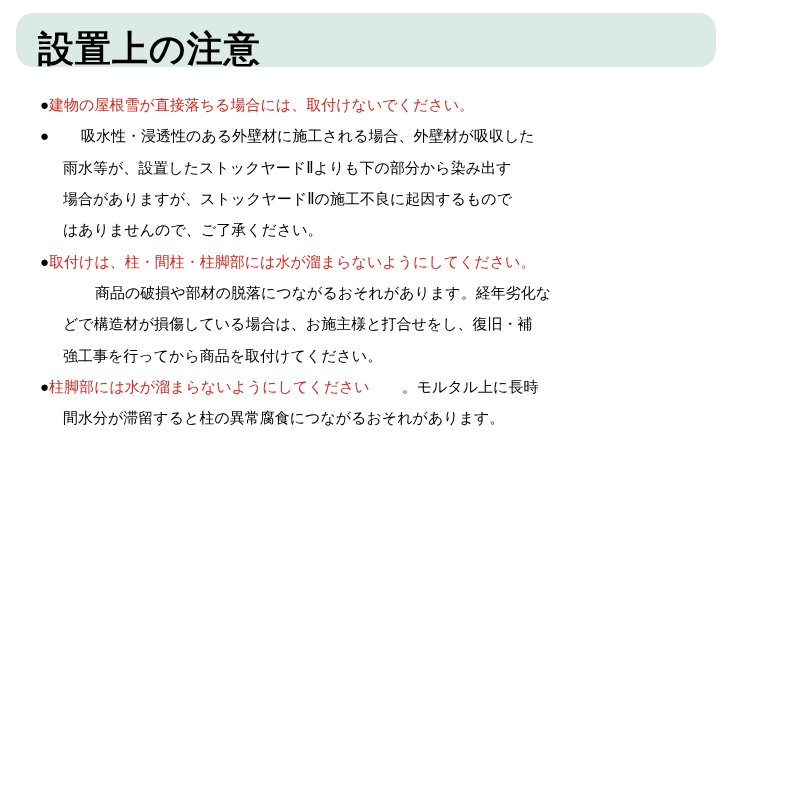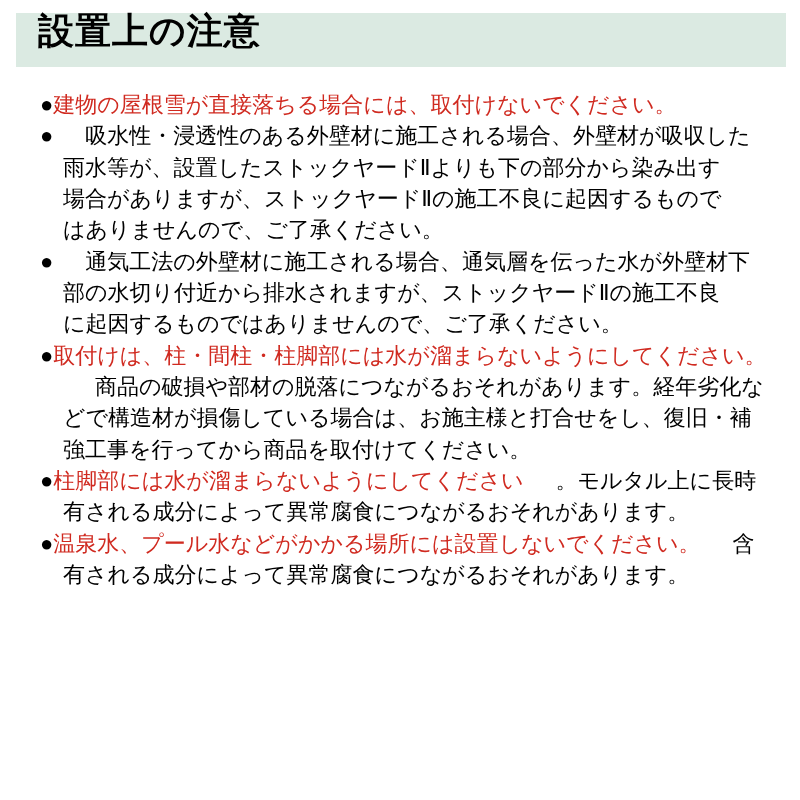--- a/index.html
+++ b/index.html
@@ -12,43 +12,44 @@
     width: 800px;
     height: 800px;
     background: var(--page-bg, #ffffff);
     overflow: hidden;
     font-family: "Liberation Sans", "DejaVu Sans", sans-serif;
   }
   .header-bar {
     position: absolute;
     left: 16px;
     top: 13px;
-    width: 770px;
+    width: 700px;
     height: 54px;
     background: var(--header-bg, #dbeae2);
     display: flex;
-    align-items: flex-start;
+    align-items: flex-end;
+    border-radius: 17px;
   }
   .header-title {
     font-size: 36px;
     font-weight: bold;
     color: var(--ink, #000000);
     padding-left: 22px;
     letter-spacing: 1px;
     line-height: 1;
   }
   .notice-list {
     position: absolute;
     left: 40px;
     top: 89px;
     width: 756px;
   }
   .notice-item {
     margin: 0;
-    font-size: 22px;
+    font-size: 15px;
     font-weight: 500;
     line-height: 31.35px;
     white-space: pre;
     padding-left: 23px;
     text-indent: -23px;
     letter-spacing: 0;
   }
   .bullet {
     color: var(--ink, #000000);
   }
@@ -66,25 +67,20 @@
 <div id="canvas">
   <div class="header-bar">
     <div class="header-title">設置上の注意</div>
   </div>
   <div class="notice-list">
       <p class="notice-item"><span class="bullet">●</span><span class="seg-red">建物の屋根雪が直接落ちる場合には、取付けないでください。</span></p>
       <p class="notice-item"><span class="bullet">●</span><span class="seg-black">吸水性・浸透性のある外壁材に施工される場合、外壁材が吸収した
 雨水等が、設置したストックヤードⅡよりも下の部分から染み出す
 場合がありますが、ストックヤードⅡの施工不良に起因するもので
 はありませんので、ご了承ください。</span></p>
-      <p class="notice-item"><span class="bullet">●</span><span class="seg-black">通気工法の外壁材に施工される場合、通気層を伝った水が外壁材下
-部の水切り付近から排水されますが、ストックヤードⅡの施工不良
-に起因するものではありませんので、ご了承ください。</span></p>
       <p class="notice-item"><span class="bullet">●</span><span class="seg-red">取付けは、柱・間柱・柱脚部には水が溜まらないようにしてください。
 </span><span class="seg-black">商品の破損や部材の脱落につながるおそれがあります。経年劣化な
 どで構造材が損傷している場合は、お施主様と打合せをし、復旧・補
 強工事を行ってから商品を取付けてください。</span></p>
       <p class="notice-item"><span class="bullet">●</span><span class="seg-red">柱脚部には水が溜まらないようにしてください</span><span class="seg-black">。モルタル上に長時
-有される成分によって異常腐食につながるおそれがあります。</span></p>
-      <p class="notice-item"><span class="bullet">●</span><span class="seg-red">温泉水、プール水などがかかる場所には設置しないでください。</span><span class="seg-black">含
-有される成分によって異常腐食につながるおそれがあります。</span></p>
+間水分が滞留すると柱の異常腐食につながるおそれがあります。</span></p>
     </div>
 </div>
 
 </body></html>

